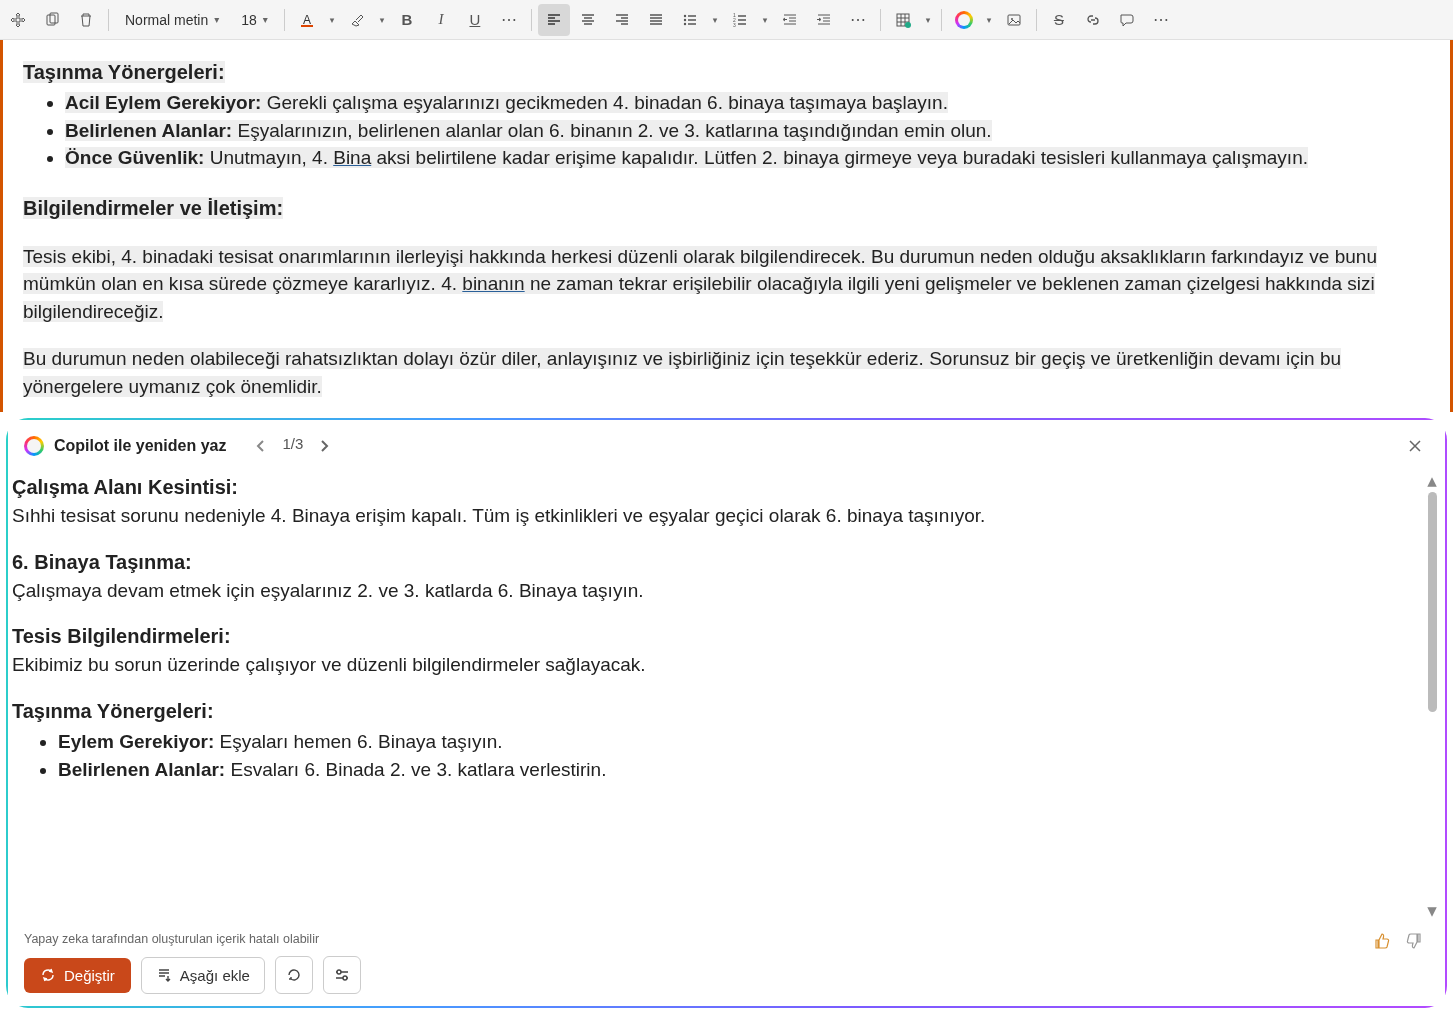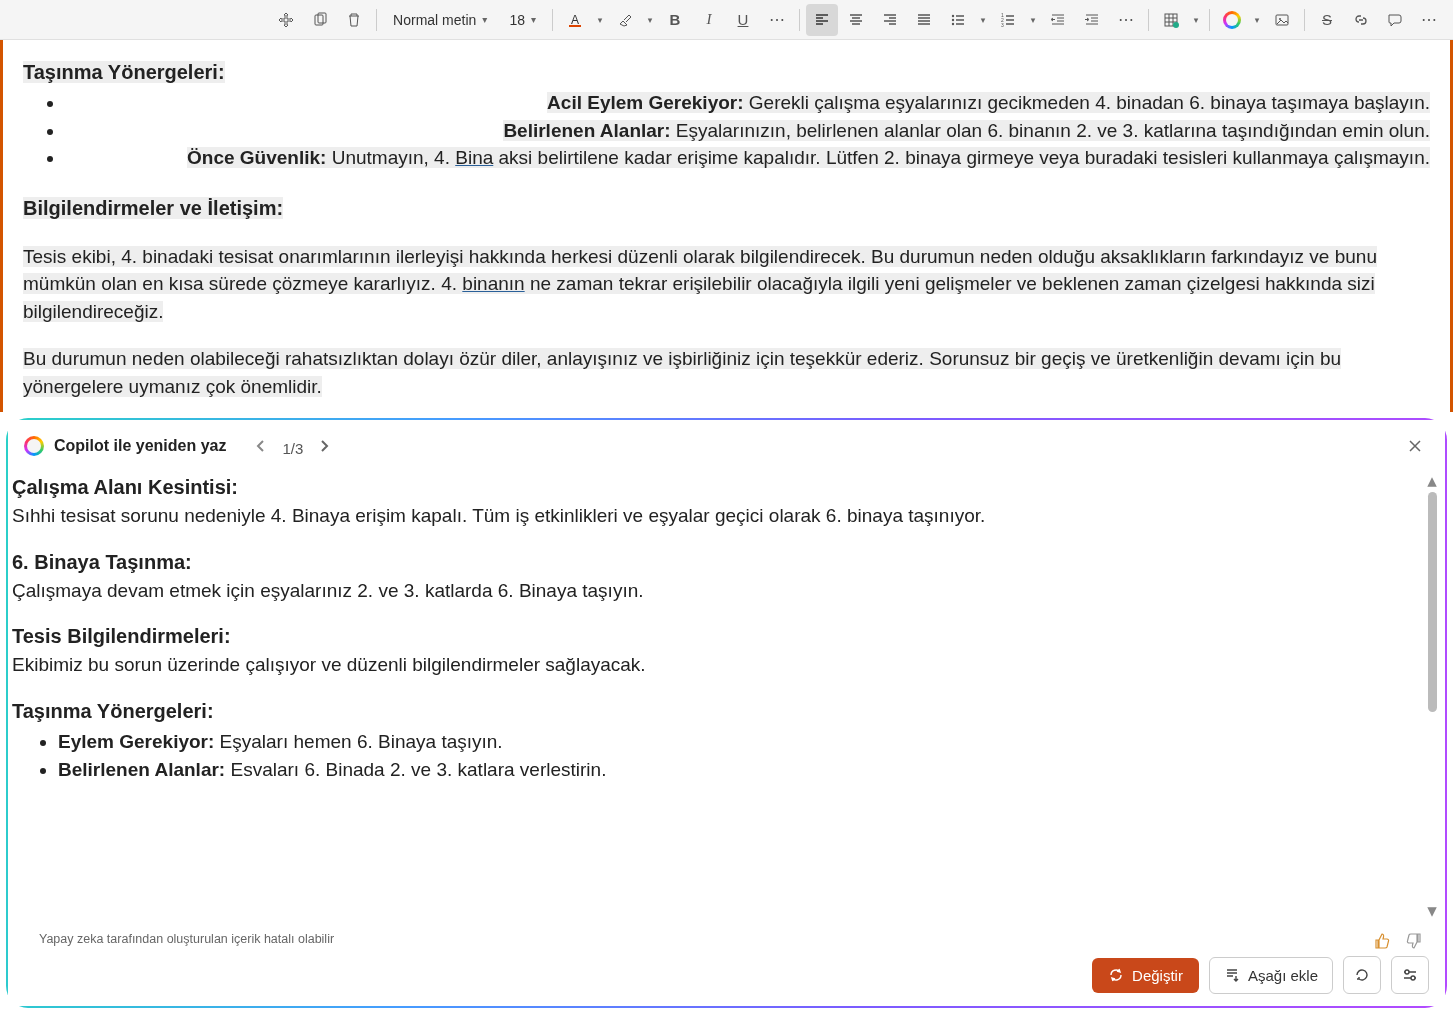--- a/index.html
+++ b/index.html
@@ -12,23 +12,22 @@
       position: relative;
     }
     
     
     .toolbar {
       height: 40px;
       background: #f5f5f5;
       border-bottom: 1px solid #e0e0e0;
       display: flex;
       align-items: center;
-      padding: 0 8px;
+      padding: 0 2px;
       gap: 2px;
-      justify-content: flex-end;
     }
     .tb-btn {
       width: 32px;
       height: 32px;
       display: flex;
       align-items: center;
       justify-content: center;
       border-radius: 4px;
       cursor: pointer;
       color: #555;
@@ -58,21 +57,21 @@
       border-right: 3px solid #d35400;
       padding: 18px 20px 12px 20px;
       height: 372px;
       overflow: hidden;
     }
     .doc-wrap::-webkit-scrollbar{display:none;}
     .doc-body { font-size: 19px; line-height: 1.45; color: #222; }
     .doc-body .hl { background: #eeeeee; }
     .doc-body strong { font-weight: 700; }
     .doc-body .u { text-decoration: underline; text-decoration-color: #2a6099; }
-    .doc-body ul { list-style: disc; padding-left: 42px; margin: 2px 0; text-align: right; }
+    .doc-body ul { list-style: disc; padding-left: 42px; margin: 2px 0; }
     .doc-body li { margin: 0; }
     .doc-body p { margin: 0; }
     .doc-body .h { font-weight: 700; font-size: 20px; }
     .gap { height: 20px; }
     
     
     .copilot-panel {
       position: absolute;
       left: 6px; right: 6px; top: 418px; bottom: 6px;
       border-radius: 22px;
@@ -85,45 +84,45 @@
       width: 100%; height: 100%;
       display: flex; flex-direction: column;
       position: relative;
     }
     .cp-header {
       display: flex; align-items: center;
       padding: 12px 16px 8px 16px;
       gap: 10px;
     }
     .cp-title { font-size: 16px; font-weight: 700; color: #222; }
-    .cp-pager { display: flex; align-items: flex-end; gap: 10px; margin-left: 14px; }
+    .cp-pager { display: flex; align-items: flex-start; gap: 10px; margin-left: 14px; }
     .cp-arrow { width: 22px; height: 22px; display:flex;align-items:center;justify-content:center; color:#888; cursor:pointer; border-radius:4px;}
     .cp-page { font-size: 15px; color: #555; }
     .cp-close { margin-left: auto; width:28px;height:28px;display:flex;align-items:center;justify-content:center;cursor:pointer;color:#666;border-radius:4px;}
     
     .cp-content {
       flex: 1; overflow: hidden; padding: 2px 28px 0 4px;
       font-size: 19px; line-height: 1.5; color: #222;
       position: relative;
     }
     .cp-content .sec-h { font-weight: 700; font-size: 20px; margin-top: 16px; }
     .cp-content .sec-h.first { margin-top: 2px; }
     .cp-content ul { list-style: disc; padding-left: 46px; margin-top: 2px;}
     
     
     .cp-scroll { position:absolute; right: 6px; top: 6px; bottom: 6px; width: 14px;}
     .cp-scroll-up,.cp-scroll-down{width:14px;height:14px;display:flex;align-items:center;justify-content:center;color:#888;cursor:pointer;}
     .cp-track{position:absolute;top:18px;bottom:18px;right:2px;width:9px;background:transparent;}
     .cp-thumb{position:absolute;top:0;height:54%;width:9px;background:#bbb;border-radius:5px;}
     
     .cp-footer {
-      padding: 8px 16px 12px 31px;
+      padding: 8px 16px 12px 16px;
     }
     .cp-disc { font-size: 12.5px; color: #666; margin-bottom: 10px; }
-    .cp-actions { display:flex; align-items:center; gap:10px;justify-content:flex-end; }
+    .cp-actions { display:flex; align-items:center; gap:10px; }
     .btn-primary {
       background: #c9481a; color:#fff; border:none; border-radius:6px;
       padding: 9px 16px; font-size:15px; display:flex;align-items:center;gap:8px;
       cursor:pointer; font-weight:500;
     }
     .btn-secondary {
       background:#fff; color:#333; border:1px solid #ccc; border-radius:6px;
       padding: 9px 14px; font-size:15px; display:flex;align-items:center;gap:8px;
       cursor:pointer;
     }

